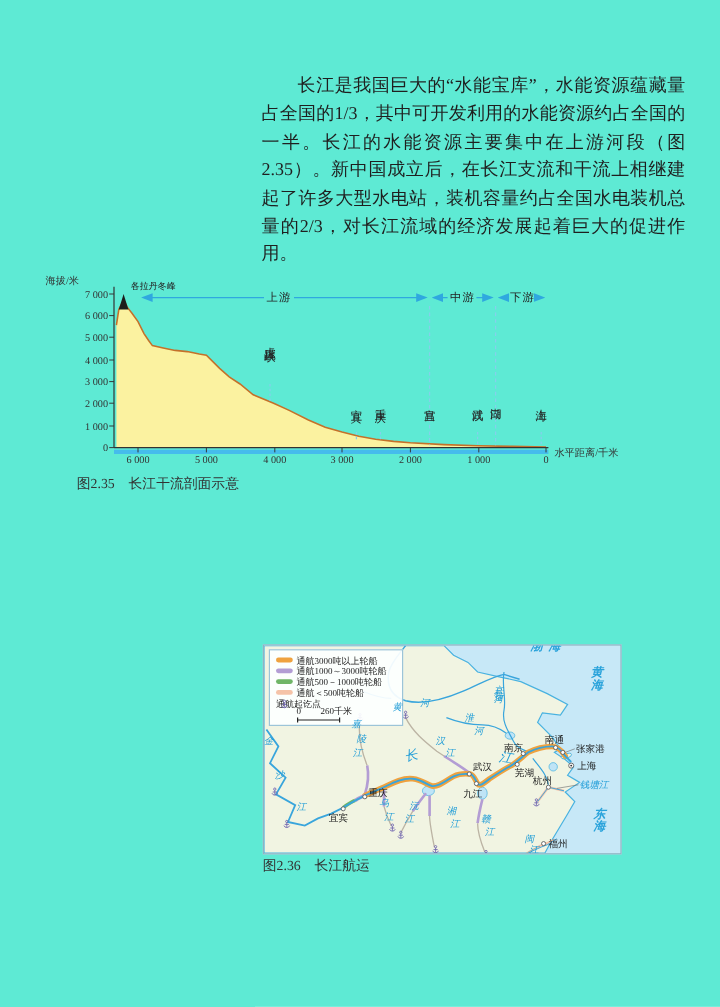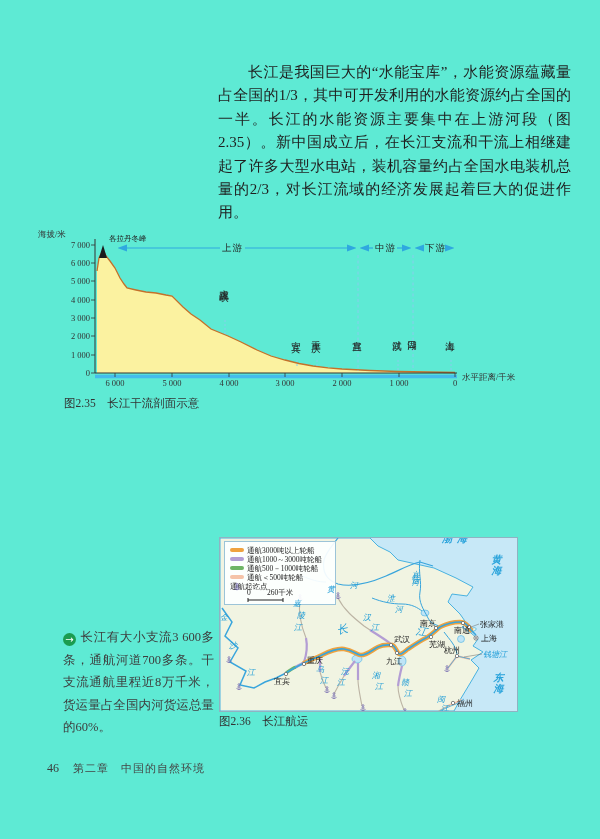--- a/index.html
+++ b/index.html
@@ -153,21 +153,20 @@
     <span class="cvl" style="left:255px;top:107px;">宜宾</span>
     <span class="cvl" style="left:275px;top:107px;">重庆</span>
     <span class="cvl" style="left:316px;top:107px;">宜昌</span>
     <span class="cvl" style="left:356px;top:107px;">武汉</span>
     <span class="cvl" style="left:371px;top:107px;">湖口</span>
     <span class="cvl" style="left:409px;top:107px;">上海</span>
   </div>
   <p class="caption cap1">图2.35　长江干流剖面示意</p>
 
 
-  <p class="note"><span class="note-icon">→</span><span>长江有大小支流3 600多条，通航河道700多条。干支流通航里程近8万千米，货运量占全国内河货运总量的60%。</span></p>
 
   <div class="map">
     <svg width="297" height="173" viewBox="0 0 297 173">
       <defs>
         <g id="anc">
           <circle cx="0" cy="-3" r="1.2" fill="none" stroke="#6f64ae" stroke-width="0.9"></circle>
           <line x1="0" y1="-1.8" x2="0" y2="3" stroke="#6f64ae" stroke-width="0.9"></line>
           <line x1="-2.2" y1="0" x2="2.2" y2="0" stroke="#6f64ae" stroke-width="0.9"></line>
           <path d="M-3,1.2 A3.2,3.2 0 0,0 3,1.2" fill="none" stroke="#6f64ae" stroke-width="0.9"></path>
         </g>
@@ -316,25 +315,22 @@
     <span class="ml rlbl" style="left:167px;top:55px;">淮</span>
     <span class="ml rlbl" style="left:175px;top:66px;">河</span>
     <span class="ml canal" style="left:190px;top:26px;">京杭运河</span>
 
     <span class="ml citylbl" style="left:54px;top:138px;">宜宾</span>
     <span class="ml citylbl" style="left:87px;top:117px;">重庆</span>
     <span class="ml citylbl" style="left:174px;top:96px;">武汉</span>
     <span class="ml citylbl" style="left:166px;top:118px;">九江</span>
     <span class="ml citylbl" style="left:200px;top:80px;">南京</span>
     <span class="ml citylbl" style="left:209px;top:101px;">芜湖</span>
-    <span class="ml citylbl" style="left:234px;top:87px;">南通</span>
+    <span class="ml citylbl" style="left:234px;top:73px;">南通</span>
     <span class="ml citylbl" style="left:260px;top:81px;">张家港</span>
     <span class="ml citylbl" style="left:261px;top:95px;">上海</span>
     <span class="ml citylbl" style="left:224px;top:107px;">杭州</span>
     <span class="ml citylbl" style="left:237px;top:160px;">福州</span>
   </div>
   <p class="caption cap2">图2.36　长江航运</p>
 
-  <div class="footer">
-    <span>46</span><span class="chap">第二章　中国的自然环境</span>
-  </div>
 
 </div>
 
 </body></html>

